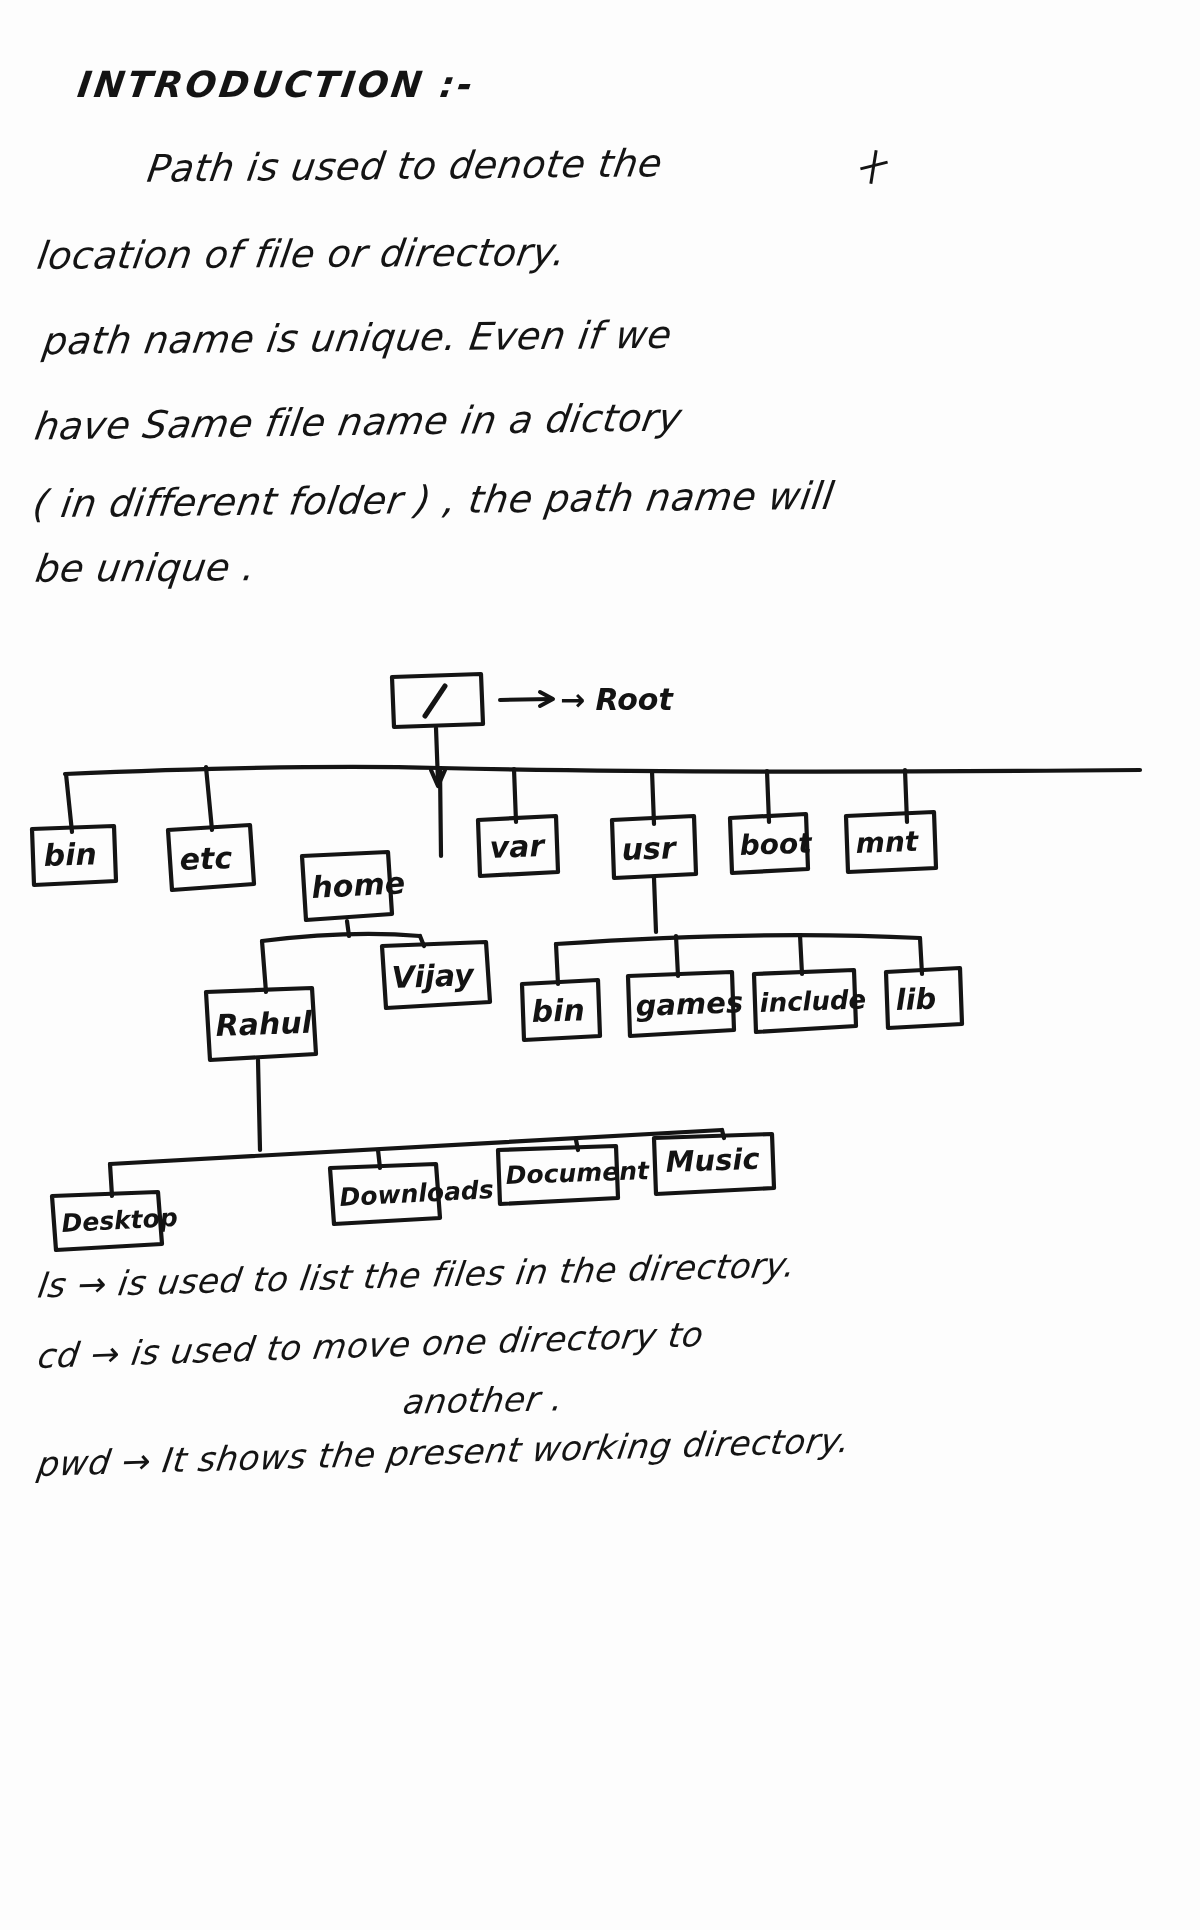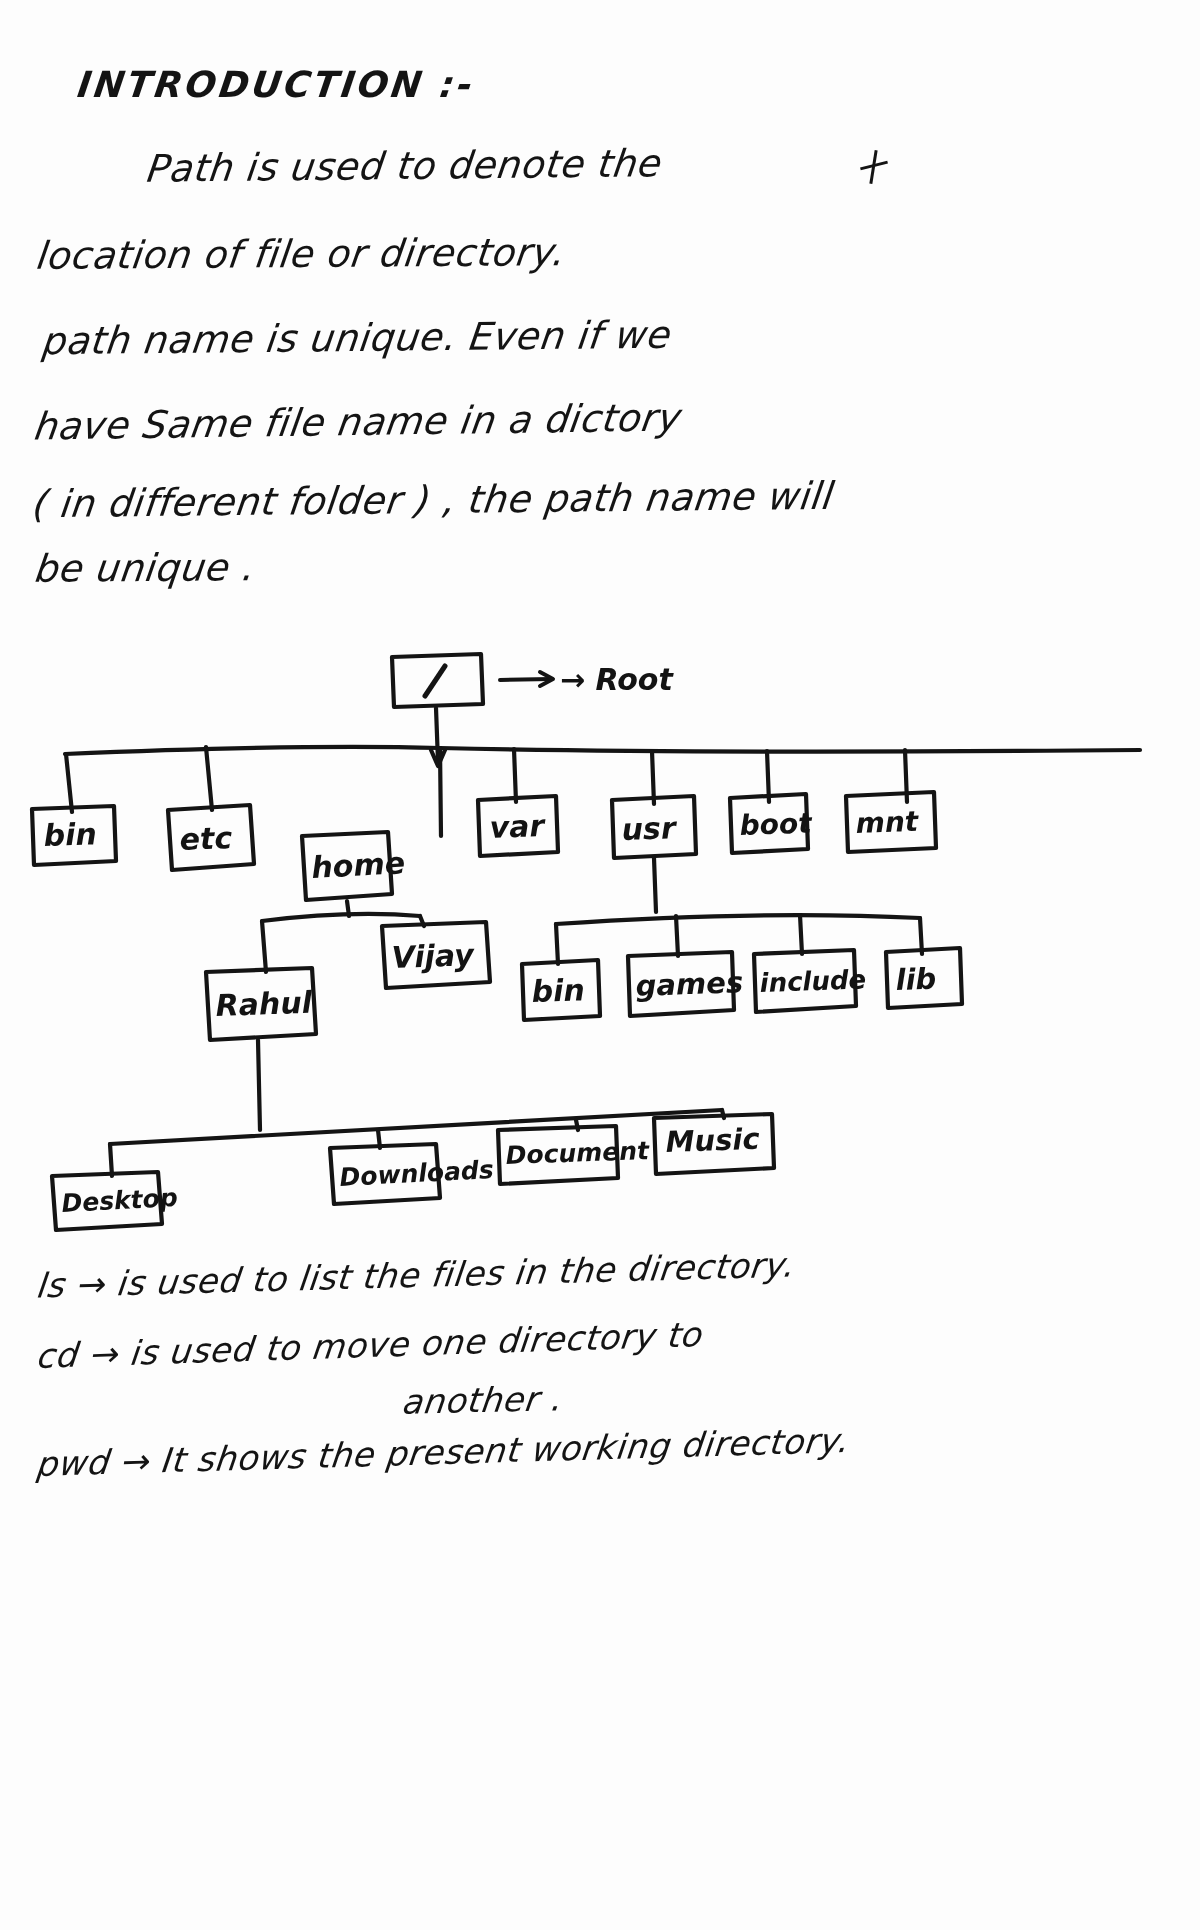--- a/index.html
+++ b/index.html
@@ -78,21 +78,21 @@
   }
   .strike::after {
     left: -2px; top: 14px; width: 28px; height: 3px;
     transform: rotate(-14deg);
   }
 
   
   .diagram {
     position: absolute;
     left: 0;
-    top: 624px;
+    top: 644px;
     width: 1076px;
     height: 620px;
   }
   .diagram svg { display: block; }
 
   .node-label {
     font-family: "DejaVu Sans", sans-serif;
     font-style: italic;
     font-weight: 600;
     fill: #131313;

